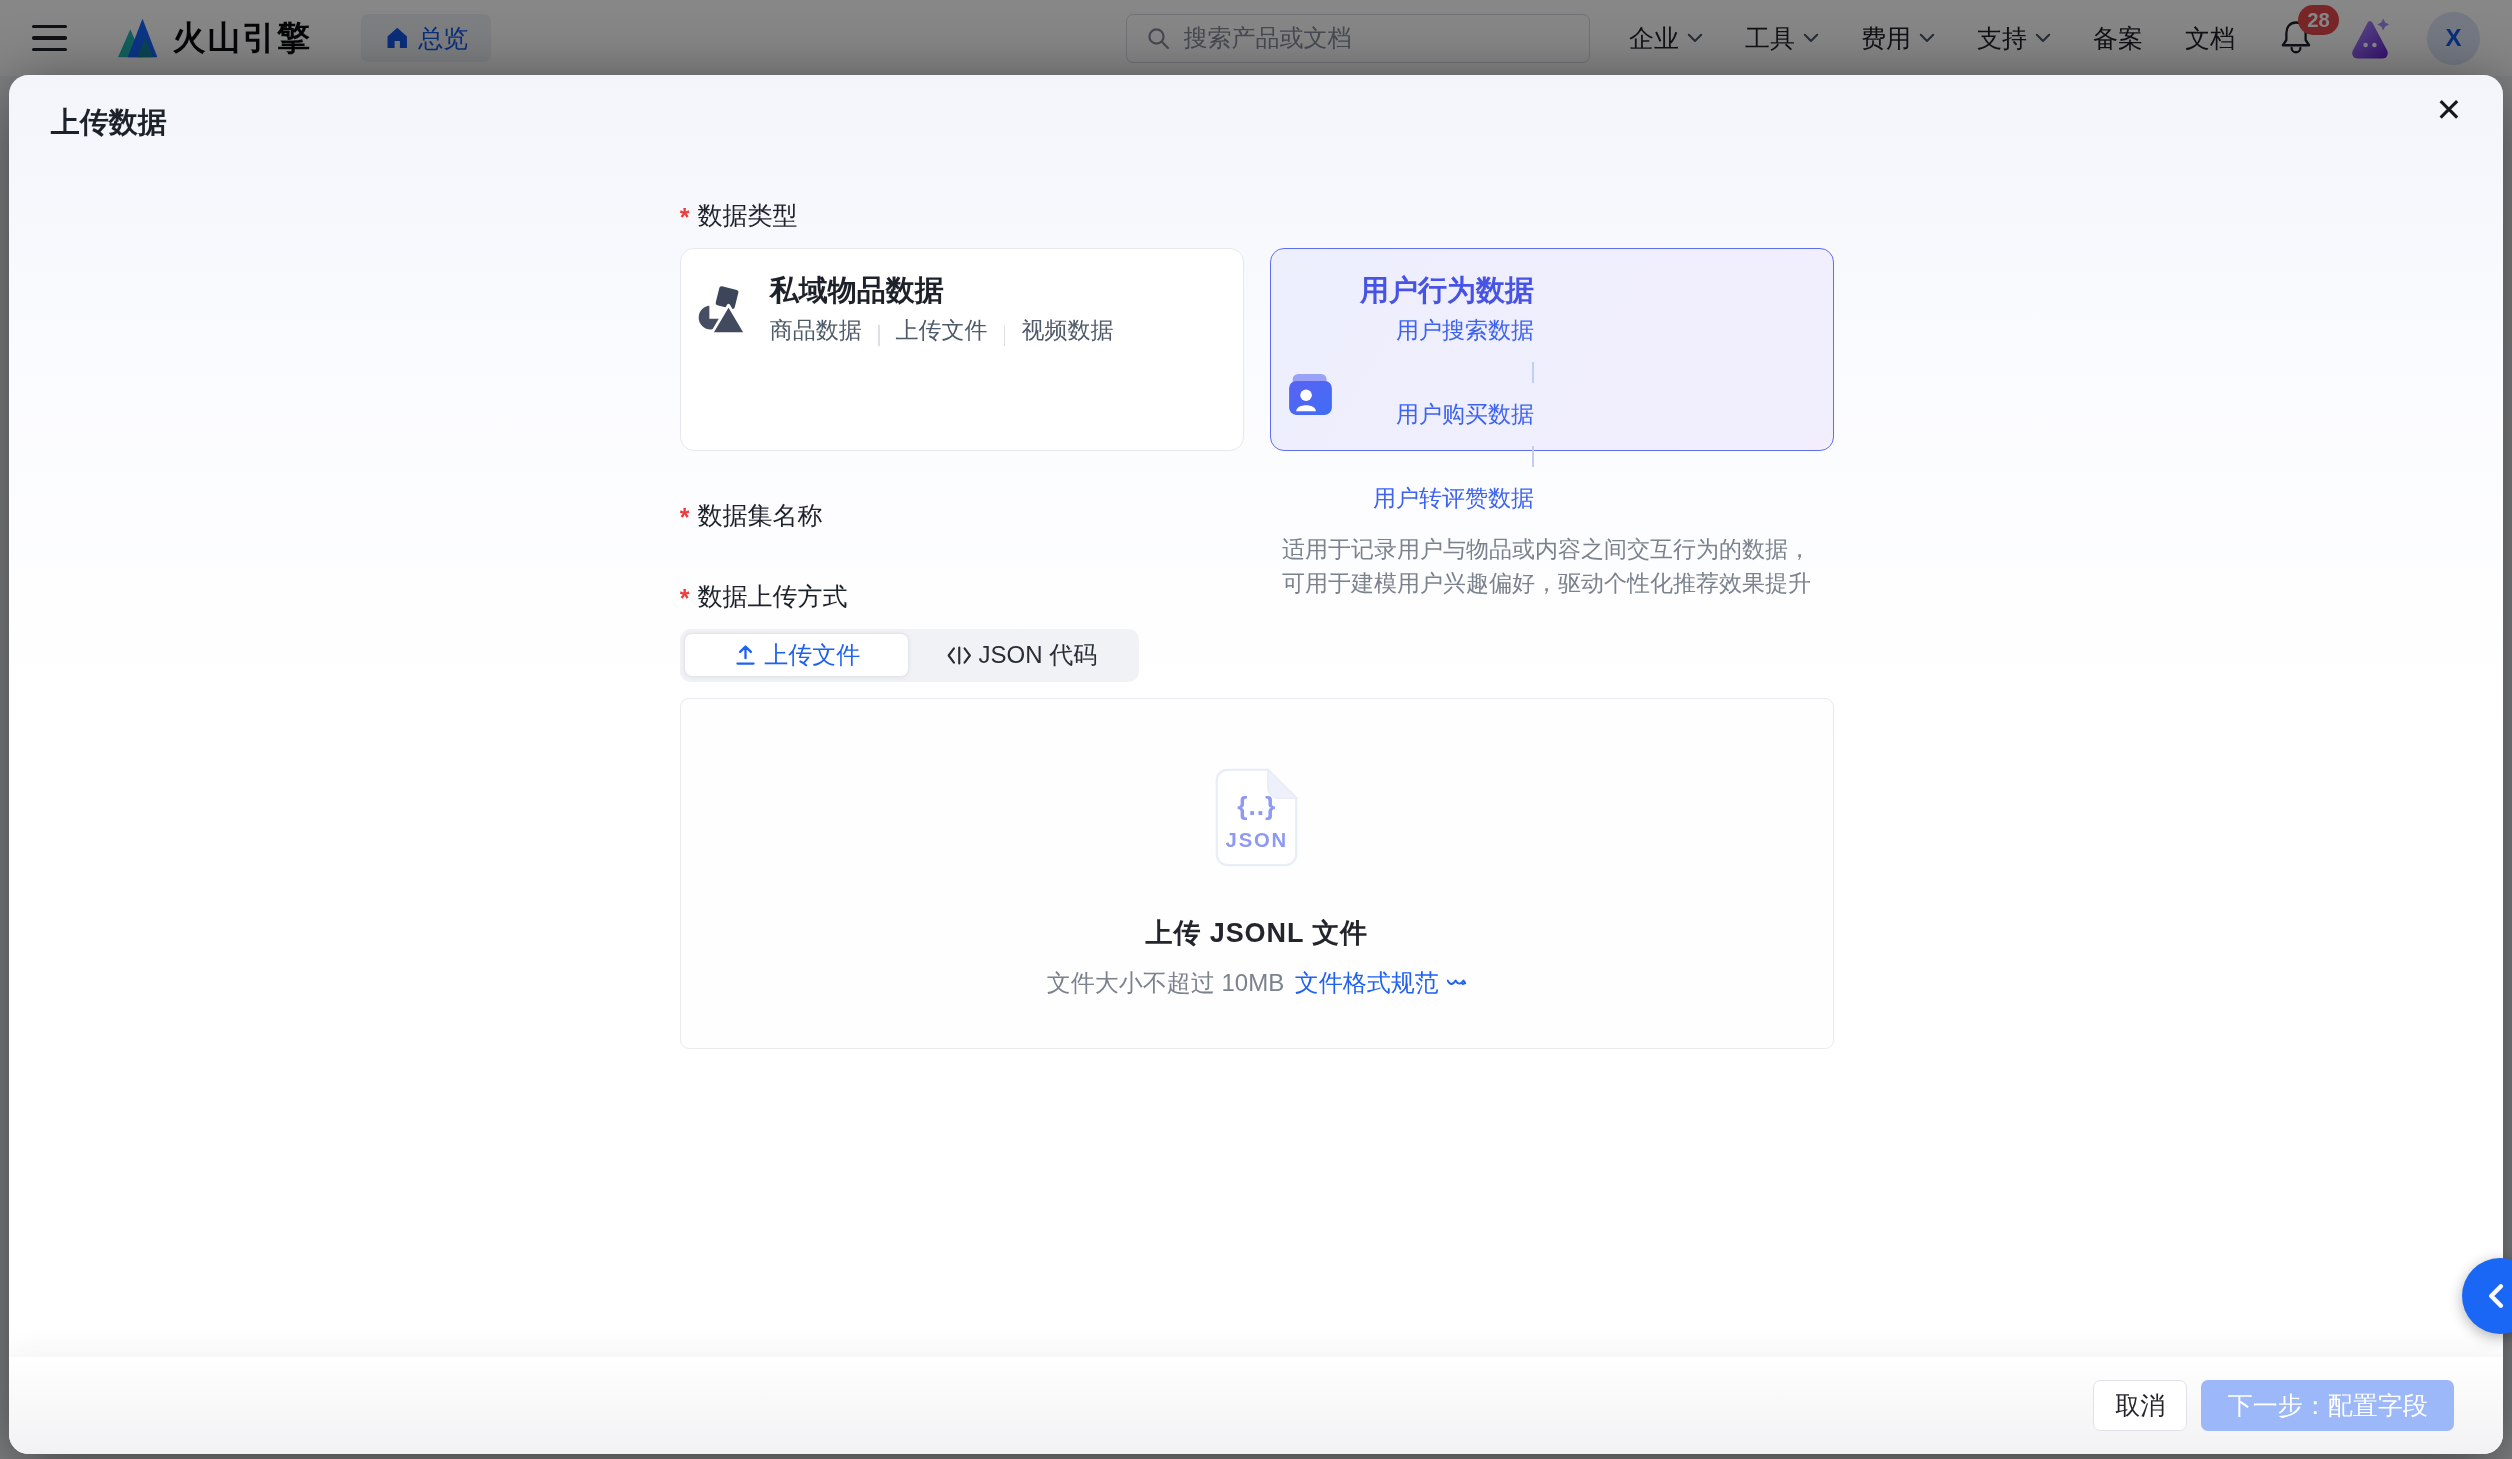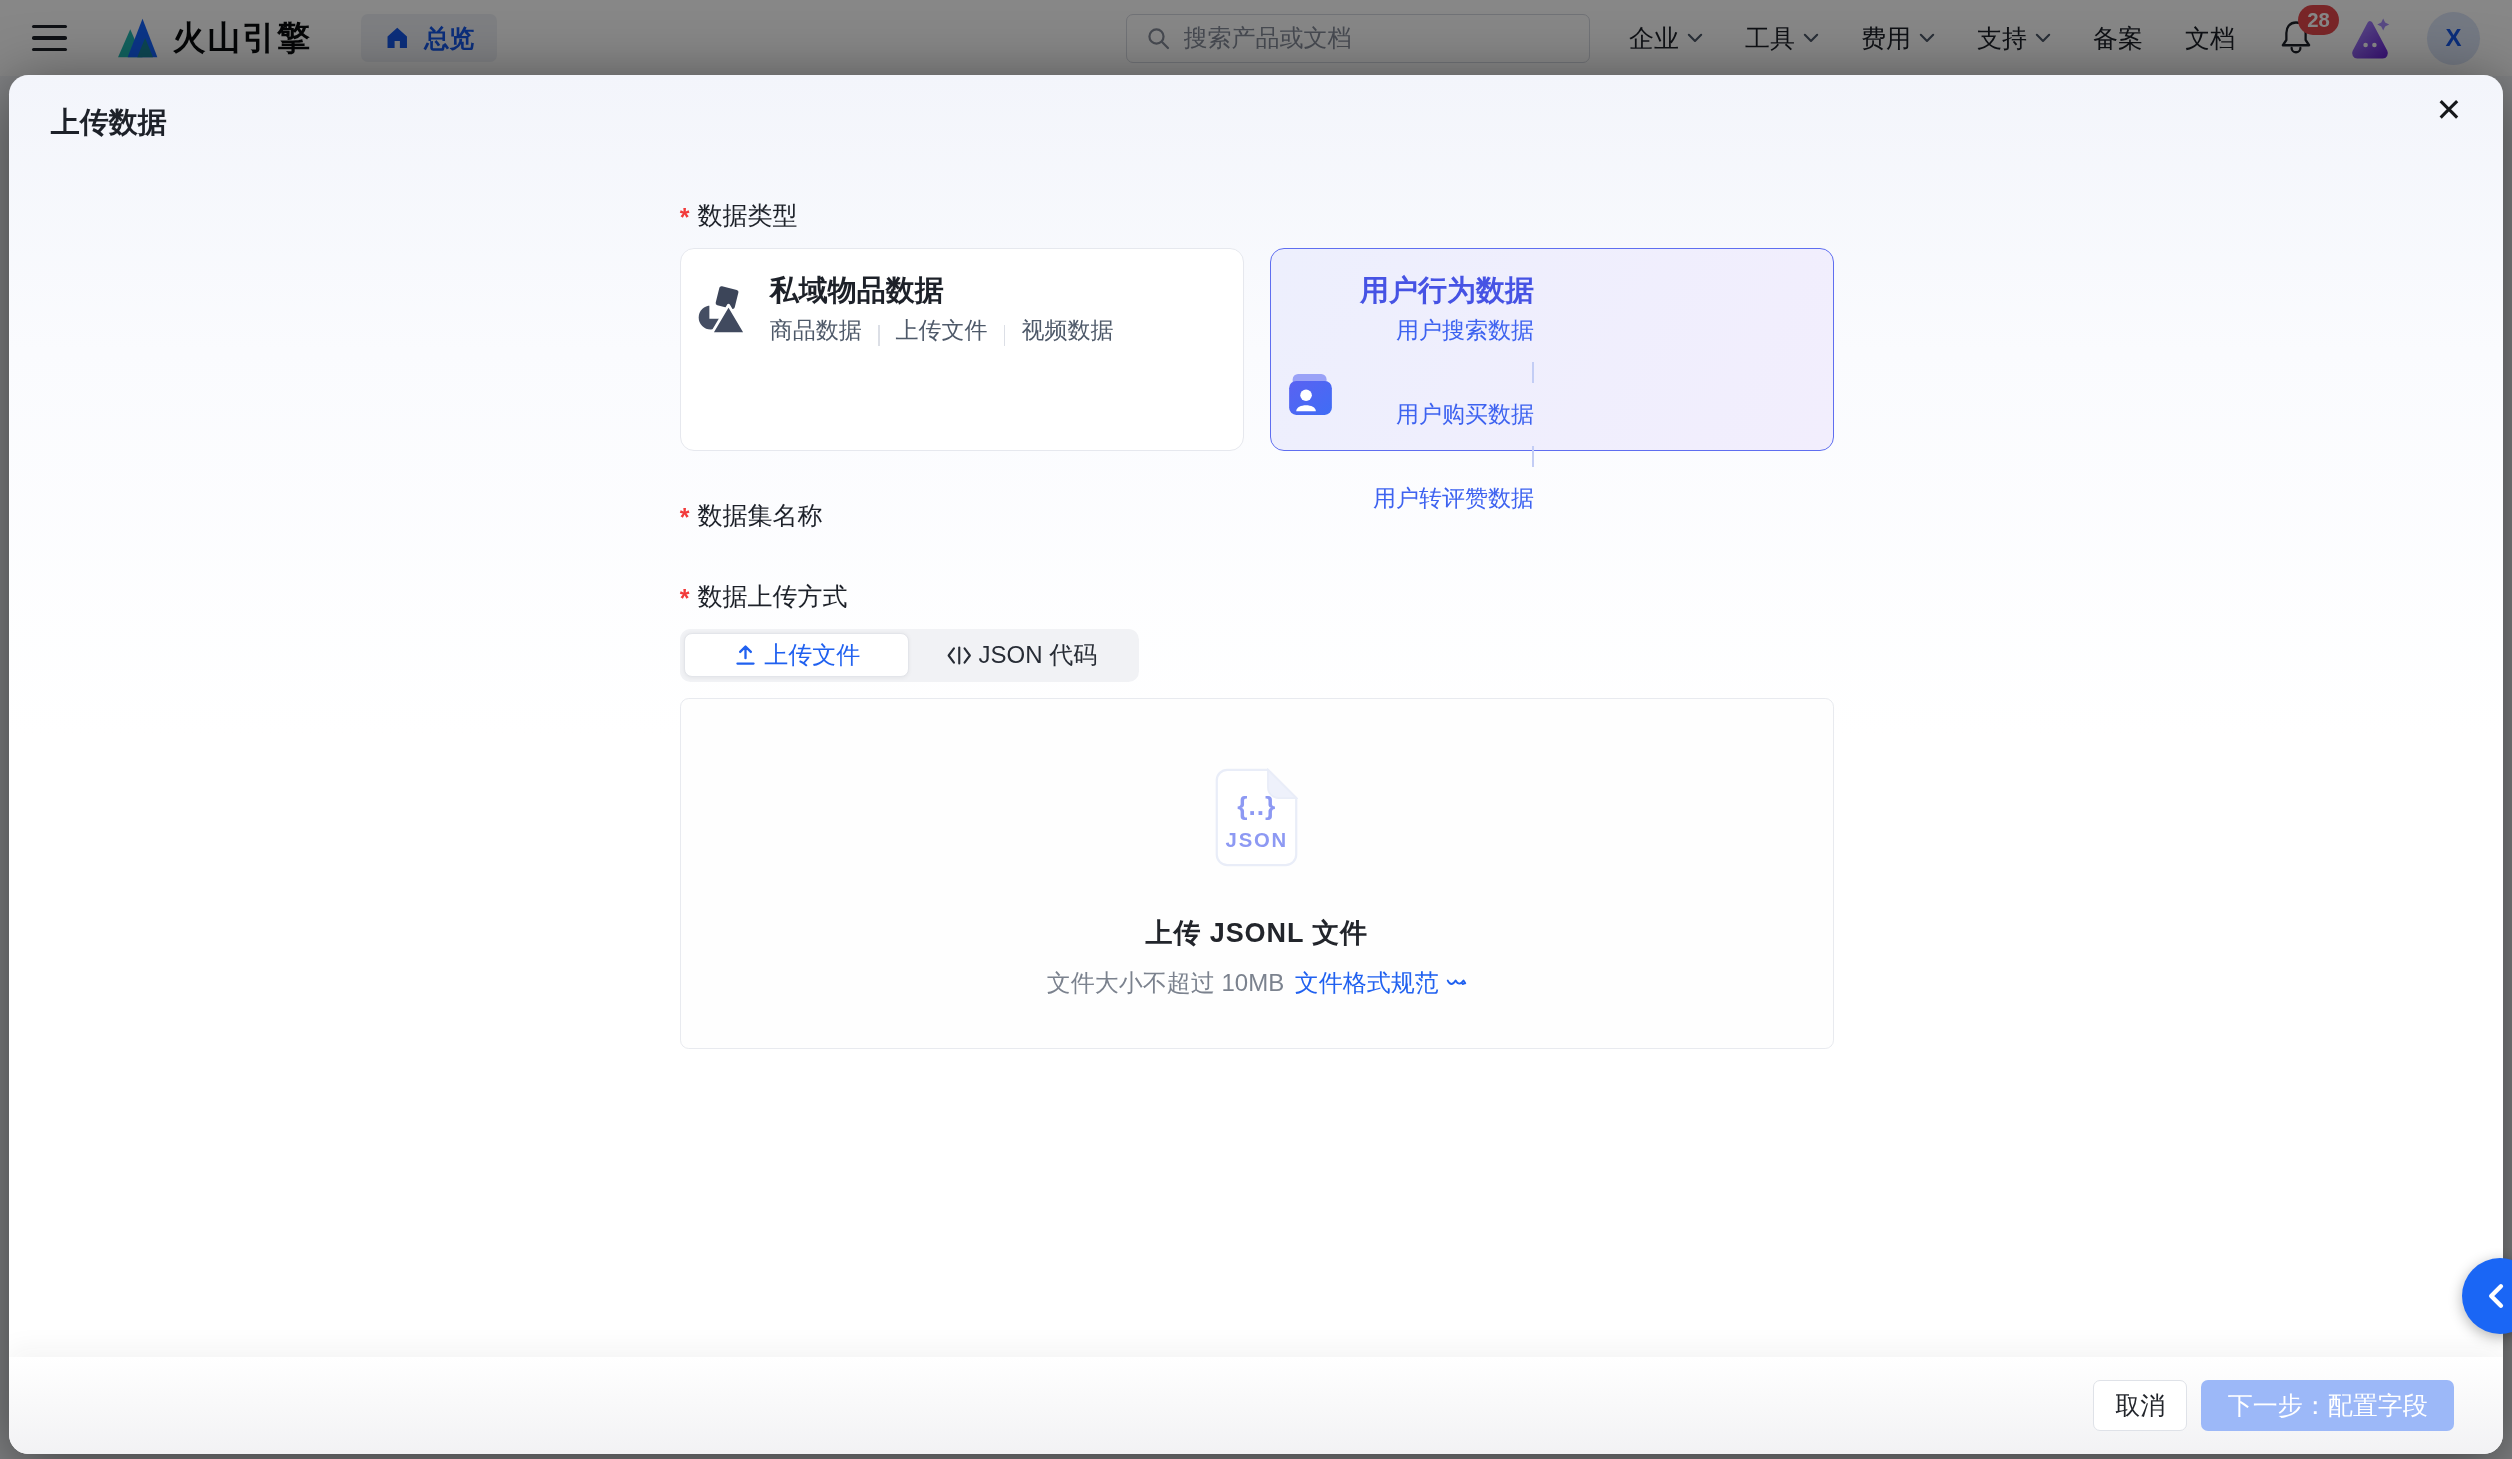--- a/index.html
+++ b/index.html
@@ -9,21 +9,21 @@
 
   
   .navbar { position:absolute; top:0; left:0; right:0; height:76px; background:#ffffff;
     display:flex; align-items:center; padding:0 32px; z-index:1; }
   .page-bg { position:absolute; top:76px; left:0; right:0; bottom:0; background:#f4f5f9; z-index:0; }
   .hamburger { width:35px; height:26.5px; display:flex; flex-direction:column; justify-content:space-between; cursor:pointer; }
   .hamburger span { display:block; height:3.5px; border-radius:1.8px; background:#1d2129; }
   .logo { display:flex; align-items:center; gap:10.6px; margin-left:49px; }
   .logo-text { font-size:33px; font-weight:800; color:#0b0d0f; letter-spacing:1.8px; }
   .overview-pill { margin-left:49px; height:48px; padding:0 23px; background:#eef0f5; border-radius:7px;
-    display:flex; align-items:center; gap:14px; color:#1557e8; font-size:25px; font-weight:700; cursor:pointer; }
+    display:flex; align-items:center; gap:8px; color:#1557e8; font-size:25px; font-weight:400; cursor:pointer; }
   .nav-search { margin-left:auto; width:464px; height:49px; border:1.8px solid #d6d9e0; border-radius:7px;
     display:flex; align-items:center; gap:12.4px; padding:0 17.7px; background:#fff; }
   .nav-search input { border:none; outline:none; flex:1; font-size:24px; color:#1d2129; background:transparent; }
   .nav-search input::placeholder { color:#868d9a; }
   .nav-menus { display:flex; align-items:center; gap:42px; margin-left:39px; }
   .menu-item { display:flex; align-items:center; gap:8px; font-size:25px; color:#1d2129; cursor:pointer; white-space:nowrap; }
   .bell-wrap { position:relative; margin-left:44px; cursor:pointer; }
   .badge { position:absolute; top:-14px; left:19.4px; background:#e5484d; color:#fff; font-size:20.3px; font-weight:600;
     height:30px; line-height:30px; padding:0 8.8px; border-radius:15px; }
   .ai-wrap { margin-left:35px; cursor:pointer; }
@@ -236,20 +236,21 @@
                 <div class="card-title">用户行为数据</div>
                 <div class="card-tags">
                   <span>用户搜索数据</span>
                   <span class="tag-divider"></span>
                   <span>用户购买数据</span>
                   <span class="tag-divider"></span>
                   <span>用户转评赞数据</span>
                 </div>
               </div>
             </div>
+            <div class="card-desc">适用于记录用户与物品或内容之间交互行为的数据，可用于建模用户兴趣偏好，驱动个性化推荐效果提升</div>
           </div>
 
         </div>
       </div>
 
       <div class="section">
         <div class="field-label">
           <span class="req">*</span>
           <span>数据集名称</span>
         </div>

